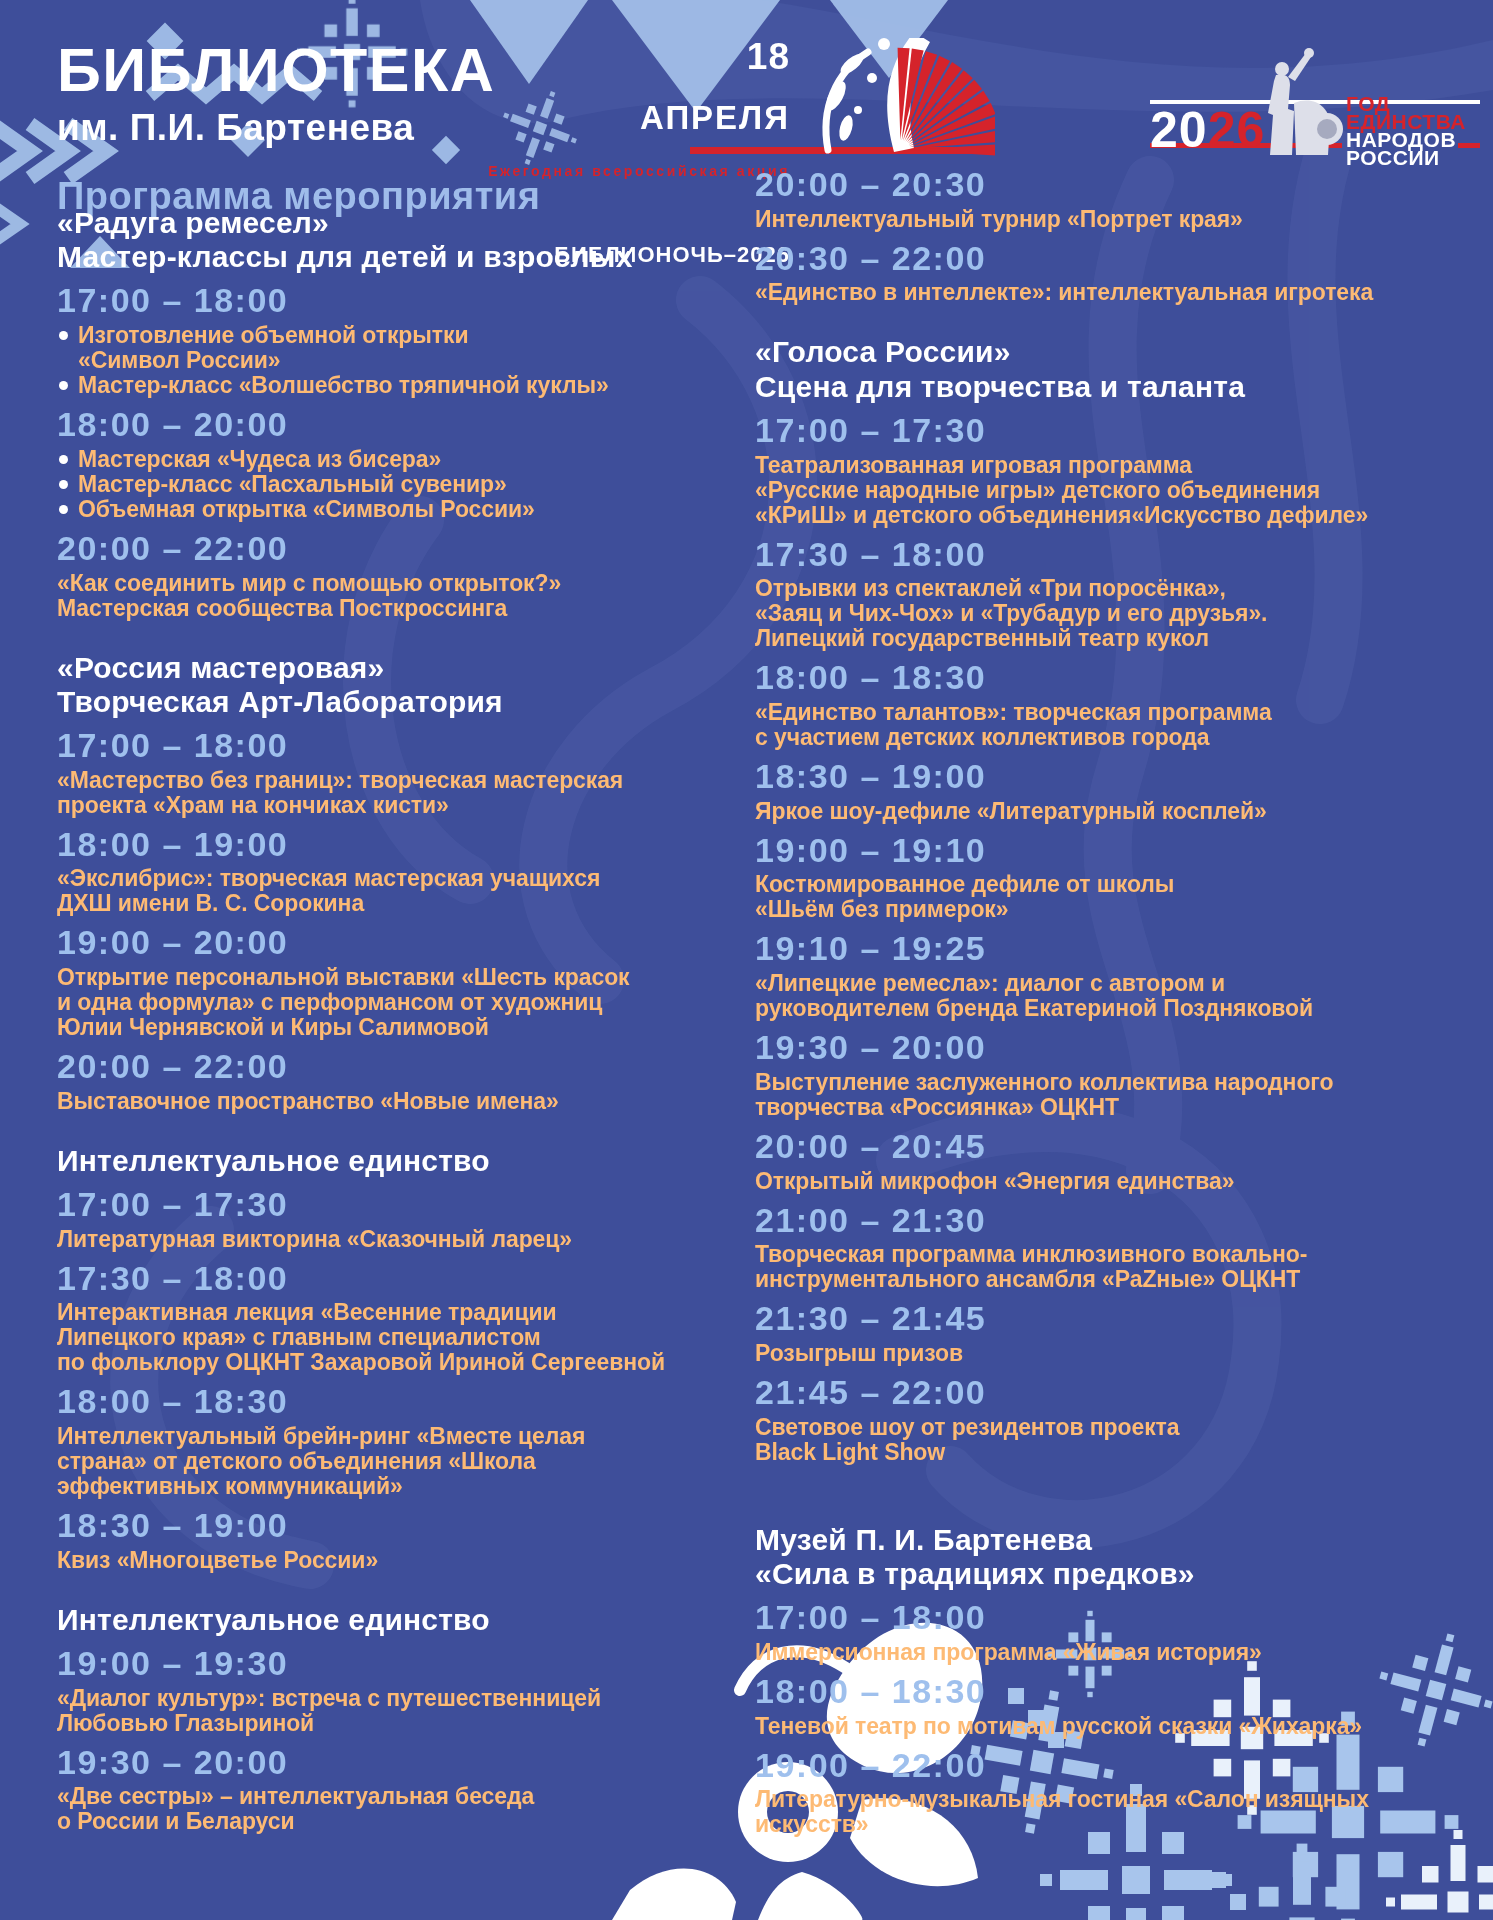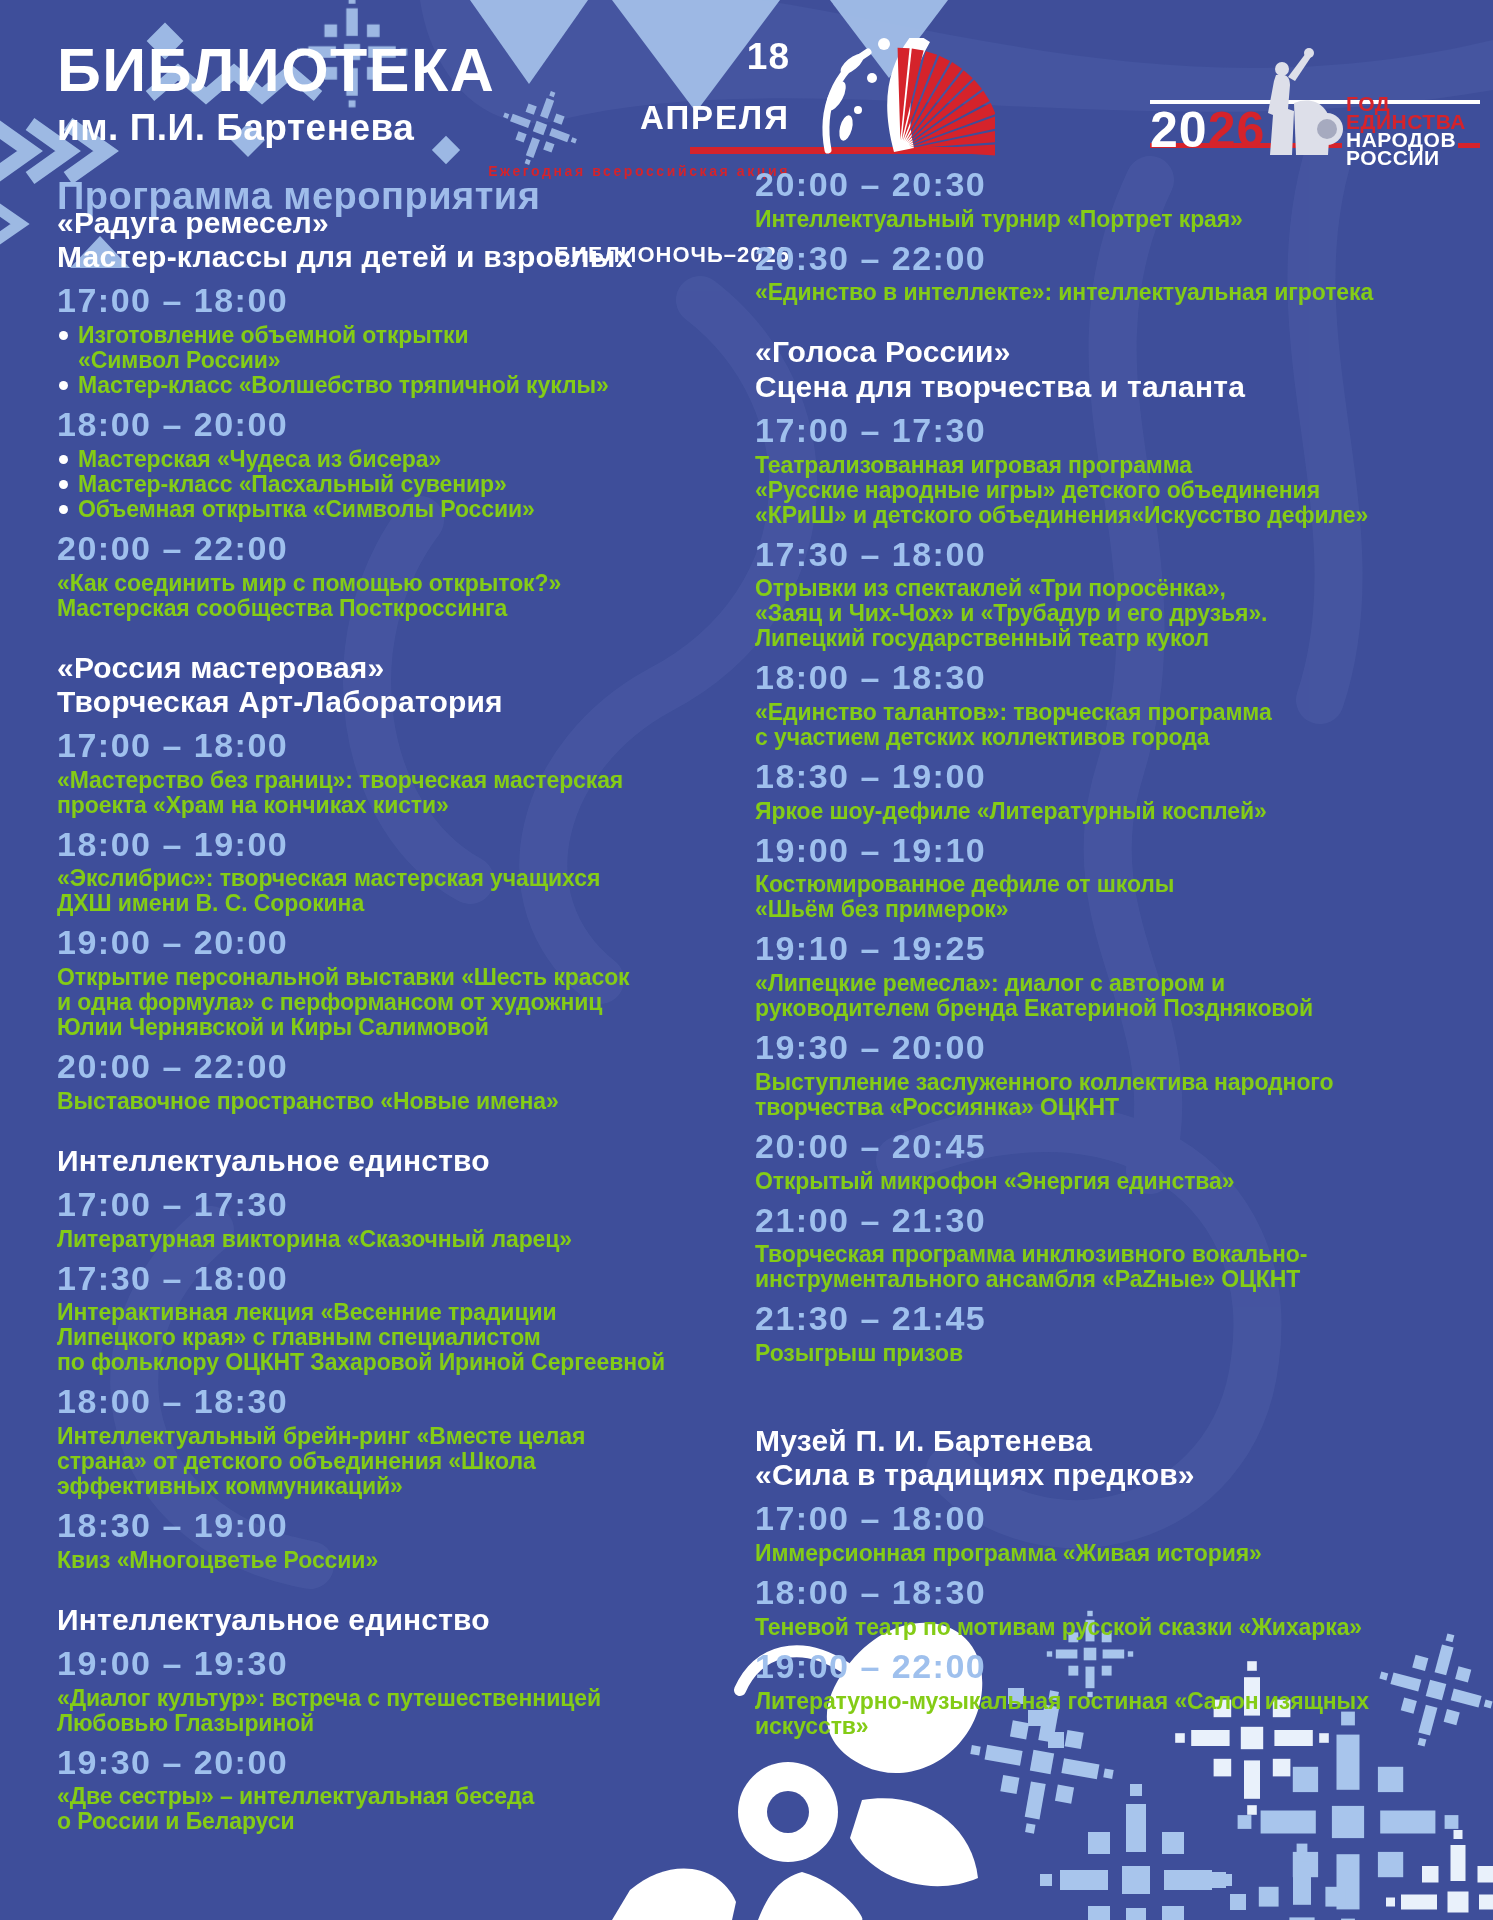--- a/index.html
+++ b/index.html
@@ -44,21 +44,21 @@
   .col-left{left:57px;top:206px;width:690px;}
   .col-right{left:755px;top:158px;width:734px;}
   .section{margin-top:30px;}
   .col .section:first-child{margin-top:0;}
   .section.gap-lg{margin-top:58px;}
   .section-title{margin:0 0 8px 0;font-size:30px;line-height:1.14;letter-spacing:.2px;color:#fff;white-space:pre-line;}
   .event{margin-top:8px;}
   .time{font-size:34px;line-height:1.08;letter-spacing:1.5px;color:#9FC0ED;margin-bottom:4px;}
   .item{display:flex;align-items:flex-start;}
   .item .dot{flex:0 0 9px;width:9px;height:9px;border-radius:50%;background:#fff;margin:8px 10px 0 2px;}
-  .item-text{font-size:23px;line-height:25px;letter-spacing:-.1px;color:#84cc16;white-space:pre-line;}
+  .item-text{font-size:23px;line-height:25px;letter-spacing:-.1px;color:#fdba74;white-space:pre-line;}
 </style>
 </head>
 <body>
 
 <div class="page">
 
   <svg class="decor" width="1493" height="1920" viewBox="0 0 1493 1920">
     <defs>
       <g id="sf">
         <rect x="-7" y="-7" width="14" height="14"></rect>
@@ -415,20 +415,27 @@
             <span class="item-text">Творческая программа инклюзивного вокально-
 инструментального ансамбля «РаZные» ОЦКНТ</span>
           </div>
         </div>
         <div class="event">
           <div class="time">21:30 – 21:45</div>
           <div class="item">
             <span class="item-text">Розыгрыш призов</span>
           </div>
         </div>
+        <div class="event">
+          <div class="time">21:45 – 22:00</div>
+          <div class="item">
+            <span class="item-text">Световое шоу от резидентов проекта
+Black Light Show</span>
+          </div>
+        </div>
       </section>
       <section class="section gap-lg">
         <h2 class="section-title">Музей П. И. Бартенева
 «Сила в традициях предков»</h2>
         <div class="event">
           <div class="time">17:00 – 18:00</div>
           <div class="item">
             <span class="item-text">Иммерсионная программа «Живая история»</span>
           </div>
         </div>

